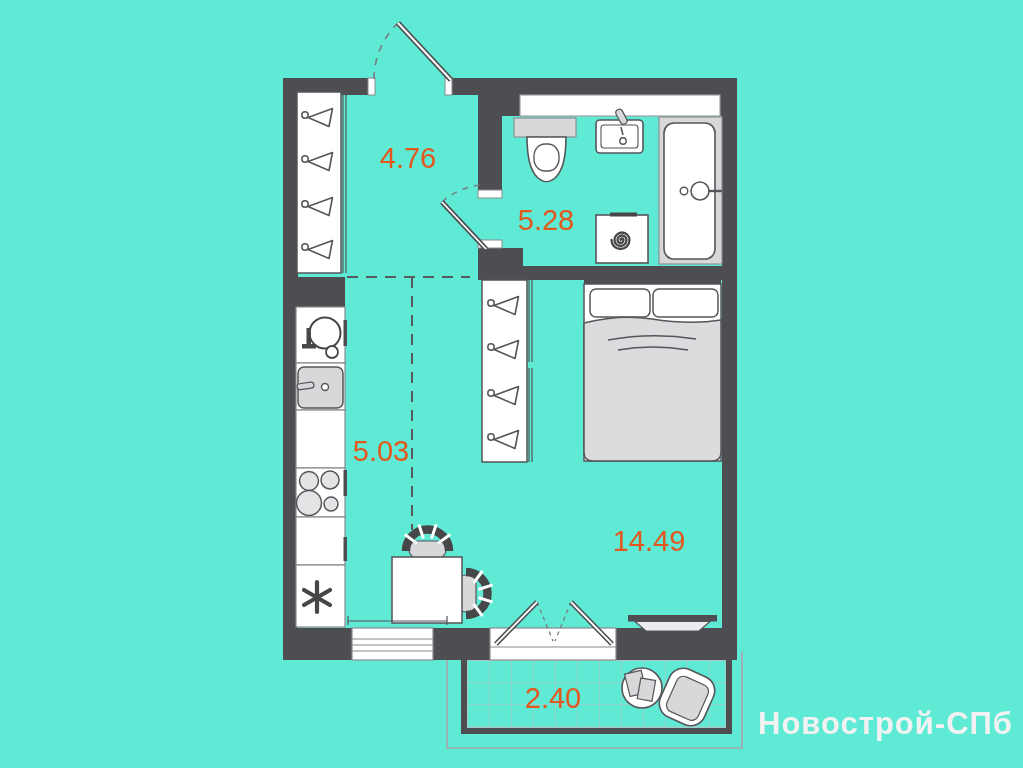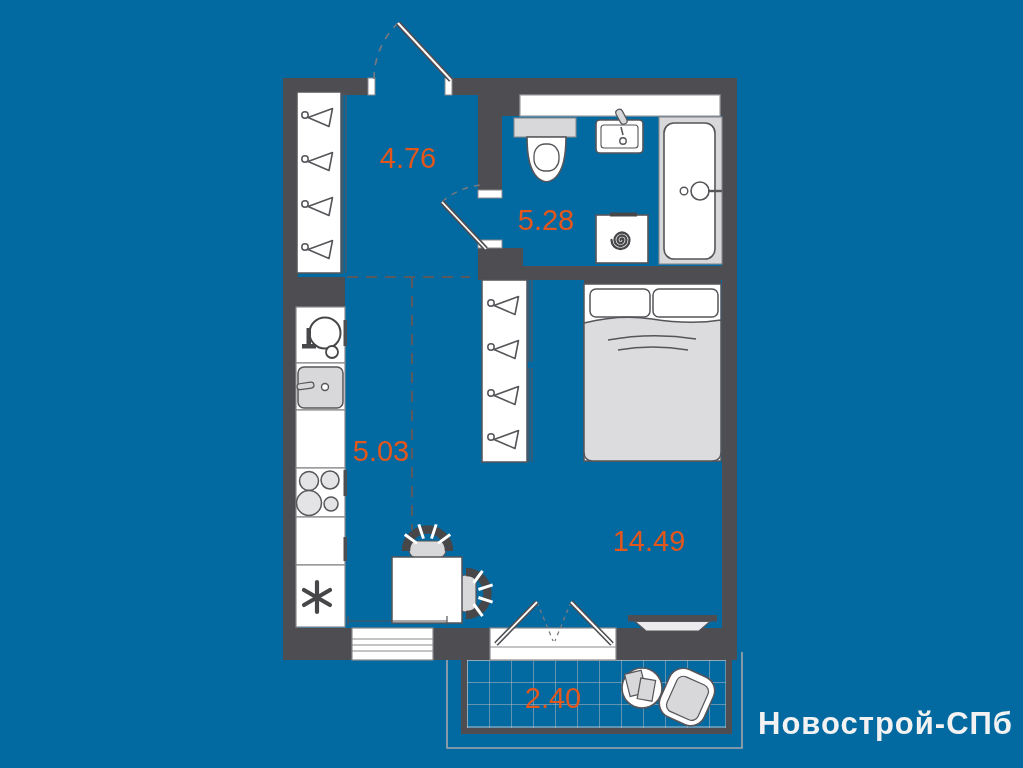--- a/index.html
+++ b/index.html
@@ -1,16 +1,16 @@
 <!DOCTYPE html>
 <html><head>
 <meta charset="utf-8">
 <style>
   html,body{margin:0;padding:0;background:#ffffff;}
-  .stage{position:relative;width:1023px;height:768px;background:#0369a1;overflow:hidden;
+  .stage{position:relative;width:1023px;height:768px;background:#5eead4;overflow:hidden;
          font-family:"Liberation Sans", sans-serif;}
   svg{position:absolute;left:0;top:0;}
   text.area-label{font-family:"Liberation Sans", sans-serif;font-size:29px;fill:#e3561c;}
   text.wm{font-family:"Liberation Sans", sans-serif;font-size:31px;font-weight:bold;fill:#f2f2f2;letter-spacing:1px;}
 </style>
 </head>
 <body>
 
 <div class="stage">
 <svg width="1023" height="768" viewBox="0 0 1023 768">

